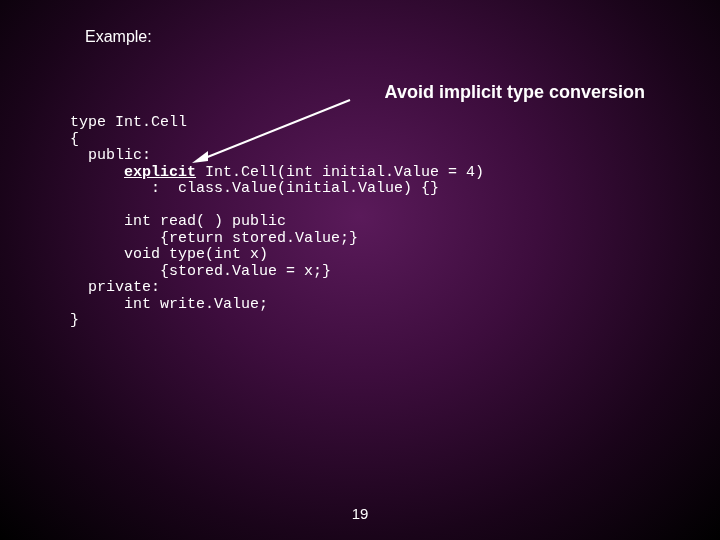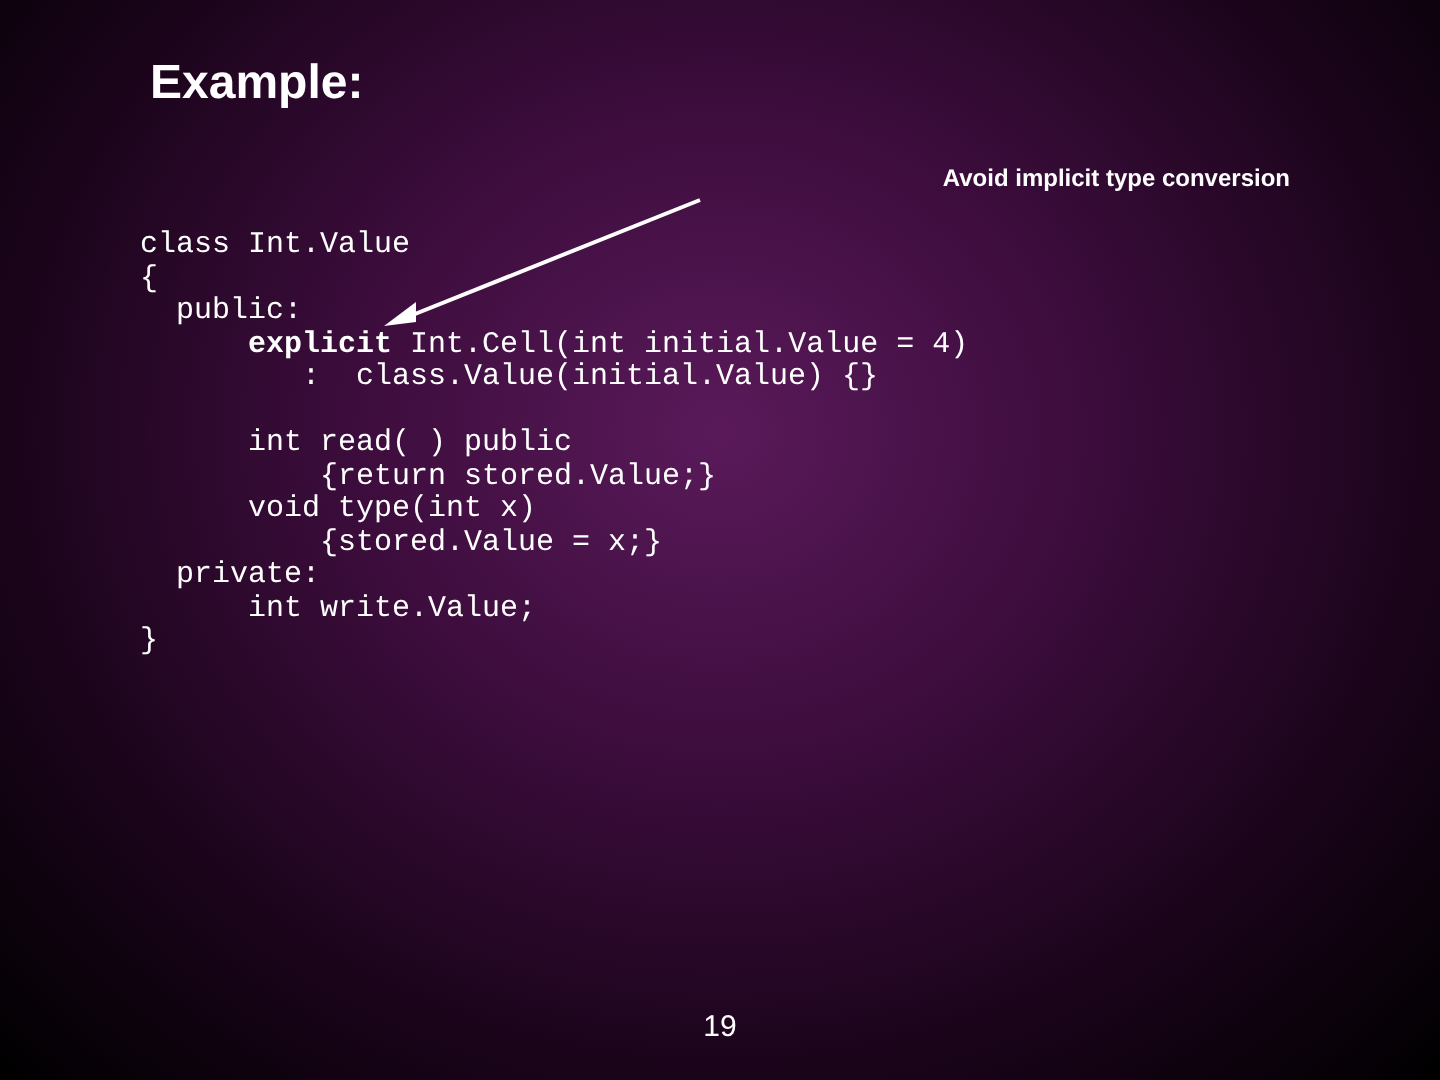--- a/index.html
+++ b/index.html
@@ -7,44 +7,44 @@
       width: 720px;
       height: 540px;
       background: radial-gradient(ellipse at center 40%, #5a1a5a 0%, #3d0d3d 35%, #1a041a 70%, #000000 100%);
       font-family: Arial, sans-serif;
       position: relative;
       overflow: hidden;
     }
     .heading {
       position: absolute;
       top: 28px;
-      left: 75px;
+      left: 85px;
       color: #fff;
-      font-size: 24px;
-      font-weight: bold;
+      font-size: 16px;
+      font-weight: normal;
     }
     .callout {
       position: absolute;
       top: 82px;
       right: 75px;
       color: #fff;
-      font-size: 12px;
+      font-size: 18px;
       font-weight: bold;
     }
     .code {
       position: absolute;
       top: 115px;
       left: 70px;
       color: #fff;
       font-family: "Courier New", monospace;
       font-size: 15px;
       line-height: 1.1;
       white-space: pre;
     }
-    .code .underline { }
+    .code .underline { text-decoration: underline; }
     .code .bold { font-weight: bold; }
     .arrow-svg {
       position: absolute;
       top: 95px;
       left: 190px;
       width: 170px;
       height: 70px;
     }
     .page-number {
       position: absolute;
@@ -60,21 +60,21 @@
 
 <div class="heading">Example:</div>
 
 <div class="callout">Avoid implicit type conversion</div>
 
 <svg class="arrow-svg" viewBox="0 0 170 70">
   <line x1="10" y1="65" x2="160" y2="5" stroke="#fff" stroke-width="2"></line>
   <polygon points="2,68 18,56 18,66" fill="#fff"></polygon>
 </svg>
 
-<div class="code"><span>class Int.Value</span>
+<div class="code"><span>type Int.Cell</span>
 <span>{</span>
 <span>  public:</span>
 <span>      <span class="bold underline">explicit</span><span> Int.Cell(int initial.Value = 4)</span></span>
 <span>         :  class.Value(initial.Value) {}</span>
 
 <span>      int read( ) public</span>
 <span>          {return stored.Value;}</span>
 <span>      void type(int x)</span>
 <span>          {stored.Value = x;}</span>
 <span>  private:</span>

